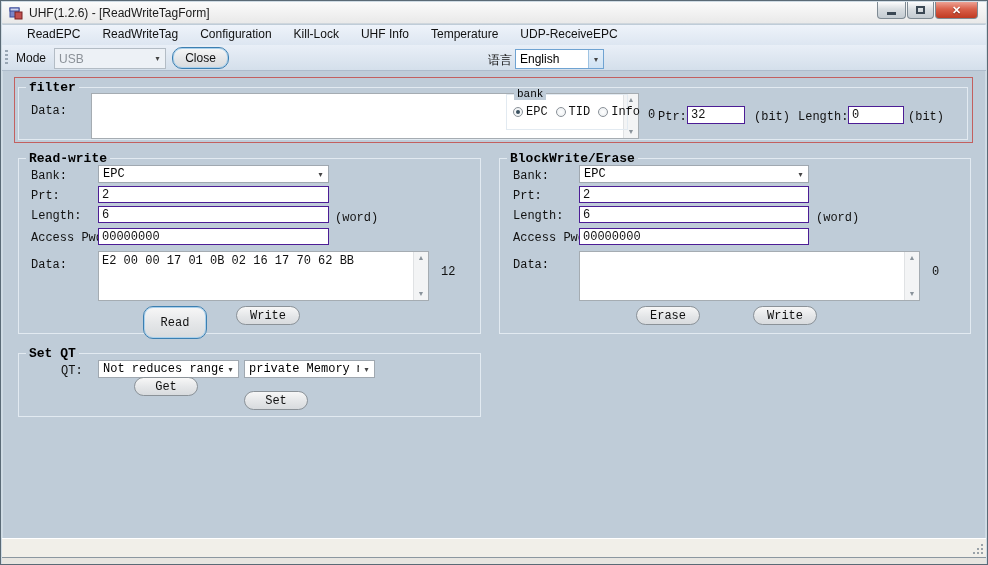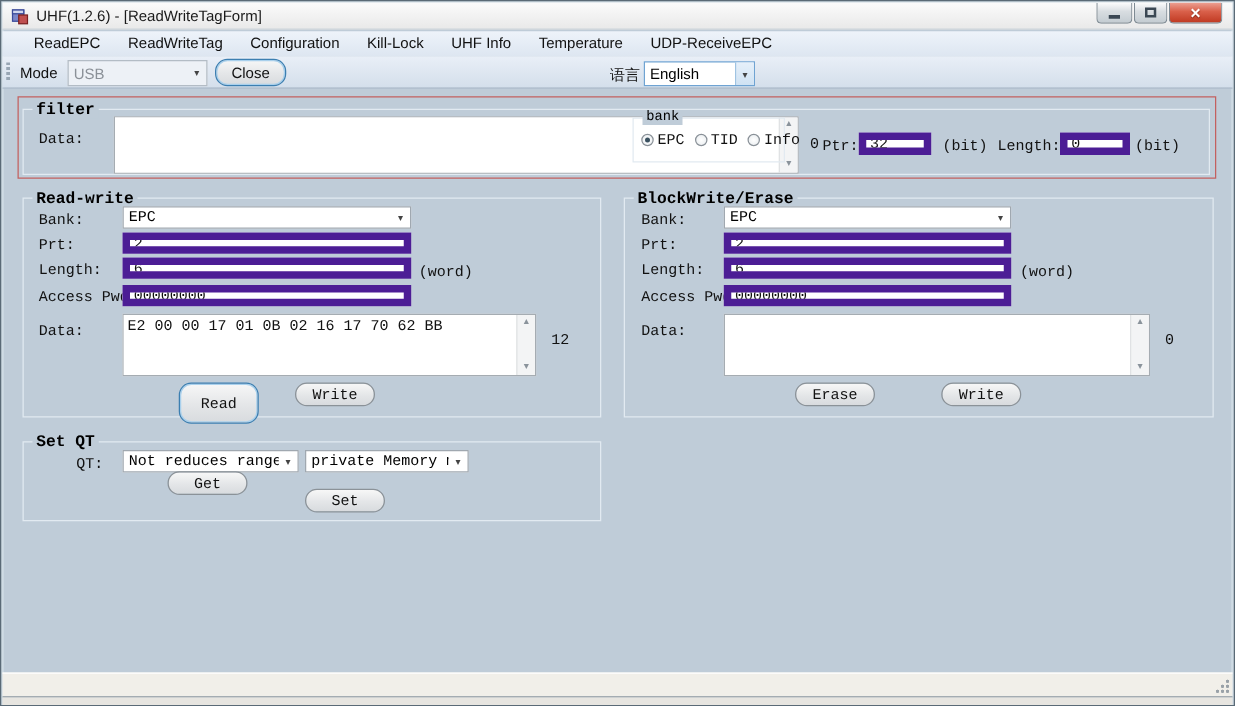--- a/index.html
+++ b/index.html
@@ -78,21 +78,21 @@
             font-family:"Liberation Mono","DejaVu Sans Mono",monospace; }
   .groupbox { position:absolute; border:1px solid #e2eaf1; }
   .group-label {
     position:absolute; top:-8px; left:7px; background:#bfccd8; padding:0 3px;
     font-family:"Liberation Mono","DejaVu Sans Mono",monospace;
     font-size:13px; font-weight:bold; color:#000; white-space:nowrap;
   }
   .group-label.small { font-weight:normal; font-size:11px; top:-7px; }
   .highlight-rect { position:absolute; border:1px solid #c3605f; }
   .tbox {
-    position:absolute; background:#fff; border:6px solid #4c1d95;
+    position:absolute; background:#fff; border:1px solid #4c1d95;
     font-family:"Liberation Mono","DejaVu Sans Mono",monospace;
     font-size:12px; color:#111; padding:0 3px;
   }
   .ta-wrap { position:absolute; background:#fff; border:1px solid #a5acb2; }
   .ta-wrap textarea {
     position:absolute; left:0; top:0; right:15px; bottom:0; width:calc(100% - 15px); height:100%;
     border:none; resize:none; outline:none; background:#fff;
     font-family:"Liberation Mono","DejaVu Sans Mono",monospace;
     font-size:12px; color:#111; padding:2px 3px; overflow:hidden;
   }

